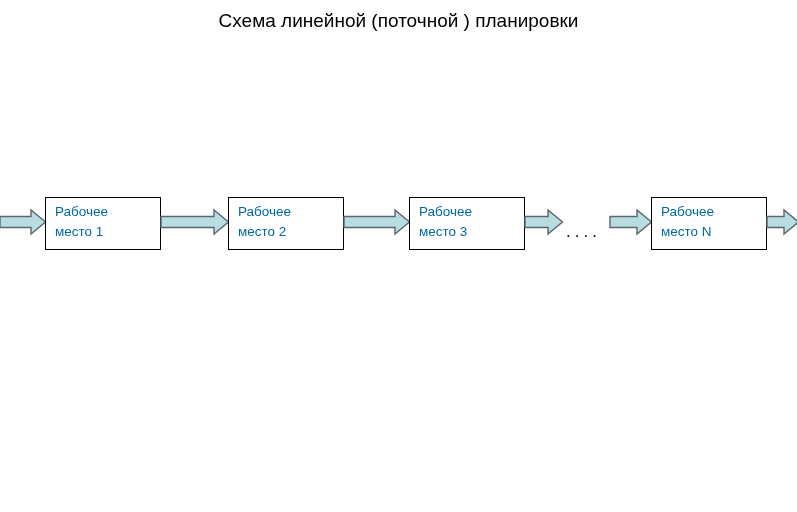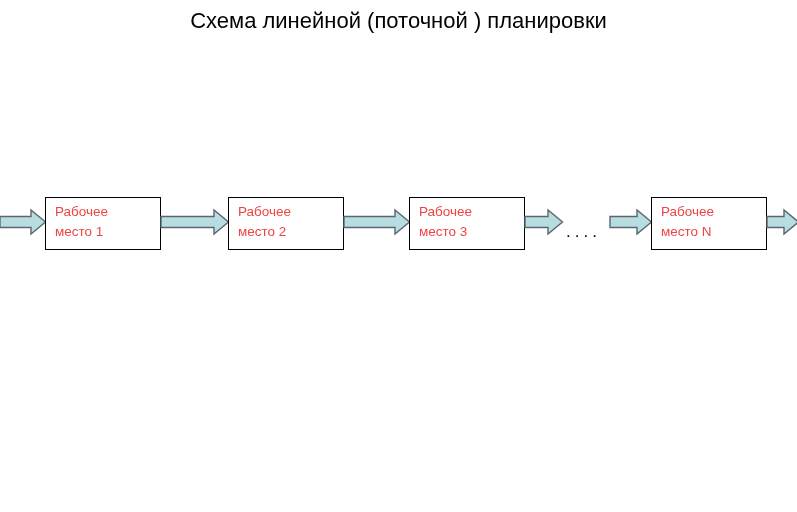--- a/index.html
+++ b/index.html
@@ -23,21 +23,21 @@
     width: 797px;
     height: 512px;
   }
 
   #diagram-title {
     position: absolute;
     left: 0;
     top: 10px;
     width: 797px;
     text-align: center;
-    font-size: 22px;
+    font-size: 19px;
     line-height: 22px;
     letter-spacing: 0px;
     color: #000000;
     white-space: nowrap;
   }
 
   .flow-row {
     position: absolute;
     left: 0;
     top: 197px;
@@ -55,21 +55,21 @@
     background: #ffffff;
   }
 
   .station-label {
     position: absolute;
     left: 9px;
     top: 4px;
     width: 104px;
     font-size: 13.5px;
     line-height: 20px;
-    color: #ef4444;
+    color: #0369a1;
     white-space: pre-line;
     text-align: left;
   }
 
   .flow-arrow {
     position: absolute;
     top: 10px;
     height: 30px;
   }
   .flow-arrow svg {

